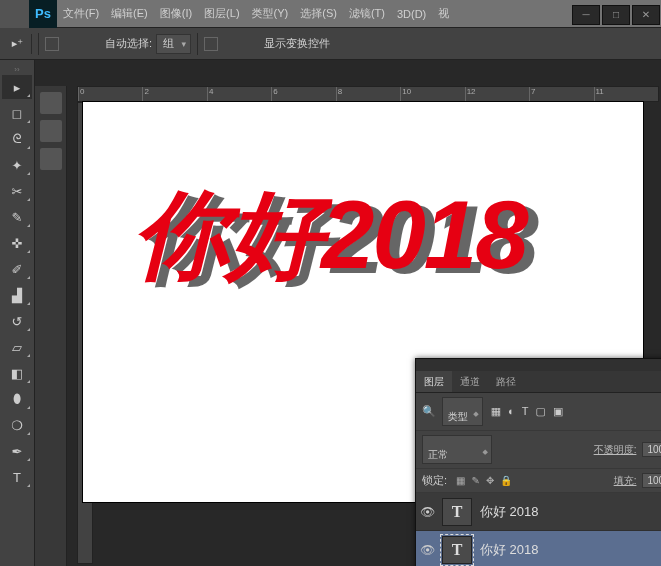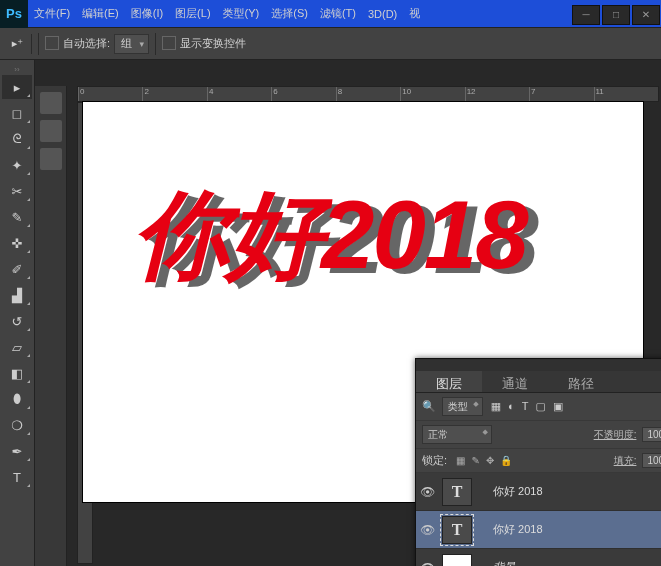--- a/index.html
+++ b/index.html
@@ -1,33 +1,33 @@
 <!DOCTYPE html>
 <html><head>
 <meta charset="utf-8">
 <style>
 * { margin: 0; padding: 0; box-sizing: border-box; font-family: "Microsoft YaHei", sans-serif; }
 body { background: #535353; width: 661px; height: 566px; overflow: hidden; color: #d0d0d0; font-size: 11px; user-select: none; }
 
 
-.titlebar { height: 28px; background: #1d4ed8; display: flex; align-items: center; border-bottom: 1px solid #222; }
+.titlebar { height: 28px; background: #737373; display: flex; align-items: center; border-bottom: 1px solid #222; margin-left: 29px; }
 .ps-logo { width: 28px; height: 28px; background: #071e24; color: #3fbcff; display: flex; align-items: center; justify-content: center; font-weight: bold; font-size: 13px; }
 .menubar { display: flex; flex: 1; }
 .menu-item { padding: 1px 6px; height: 28px; display: flex; align-items: center; cursor: default; }
 .winbtns { display: flex; margin-left: auto; }
 .winbtn { width: 28px; height: 20px; background: #292929; margin: 2px 1px 0 1px; display: flex; align-items: center; justify-content: center; color: #999; font-size: 10px; border: 1px solid #111; }
 
 
 .optbar { height: 32px; background: #424242; display: flex; align-items: center; border-bottom: 1px solid #222; padding: 0 4px; gap: 4px; }
 .cursor-ic { width: 28px; height: 20px; display: flex; align-items: center; justify-content: center; border-right: 1px solid #2a2a2a; }
 .sep { width: 1px; height: 22px; background: #2a2a2a; margin: 0 2px; }
 .check { width: 14px; height: 14px; border: 1px solid #666; display: inline-block; margin-right: 4px; }
 .dropdown { background: #4f4f4f; border: 1px solid #333; padding: 2px 16px 2px 6px; position: relative; height: 20px; display: flex; align-items: center; }
 .dropdown::after { content: "▾"; position: absolute; right: 4px; color: #aaa; font-size: 9px; }
-.opt-lbl { display: flex; align-items: flex-start; }
+.opt-lbl { display: flex; align-items: flex-end; gap: 42px; }
 
 
 .main { display: flex; height: calc(100% - 60px); }
 .toolbar { width: 35px; background: #424242; border-right: 1px solid #222; display: flex; flex-direction: column; padding-top: 4px; }
 .toolbar .dh { height: 10px; display:flex; align-items:center; justify-content:center; color:#777; font-size:8px; }
 .tool { width: 30px; height: 24px; margin: 1px auto; display: flex; align-items: center; justify-content: center; color: #ccc; font-size: 13px; position: relative; }
 .tool.sel { background: #2f2f2f; }
 .tool .tri { position: absolute; bottom: 2px; right: 2px; width: 0; height: 0; border-right: 3px solid #aaa; border-top: 3px solid transparent; }
 
 .workspace { flex: 1; position: relative; background: #282828; }
@@ -48,41 +48,41 @@
 
 
 .canvas { position: absolute; top: 42px; left: 48px; width: 560px; height: 400px; background: #fff; box-shadow: 0 0 0 1px #000; overflow: hidden; }
 .canvas-text { position: absolute; top: 70px; left: 50px; font-size: 96px; font-weight: 900; font-style: italic; color: #e60012; white-space: nowrap; letter-spacing: -2px; }
 .canvas-shadow { position: absolute; top: 75px; left: 60px; font-size: 96px; font-weight: 900; font-style: italic; color: rgba(0,0,0,.6); white-space: nowrap; letter-spacing: -2px; }
 
 
 .panel { position: absolute; top: 298px; left: 380px; width: 278px; height: 266px; background: #424242; border: 1px solid #111; box-shadow: 0 0 6px rgba(0,0,0,.6); display: flex; flex-direction: column; }
 .panel-tb { height: 12px; background: #303030; display: flex; justify-content: flex-end; padding: 0 4px; gap: 4px; }
 .ptabs { display: flex; height: 22px; background: #363636; border-bottom: 1px solid #222; }
-.ptab { padding: 4px 20px; font-size: 13px; color: #aaa; }
+.ptab { padding: 4px 8px; font-size: 10px; color: #aaa; }
 .ptab.act { background: #424242; color: #ddd; }
 
 .prow { display: flex; align-items: center; padding: 4px 6px; gap: 6px; border-bottom: 1px solid #383838; }
 .prow .mag { color: #ccc; }
-.pdrop { background: #4f4f4f; border: 1px solid #333; padding: 2px 14px 1px 5px; position: relative; font-size:10px; }
+.pdrop { background: #4f4f4f; border: 1px solid #333; padding: 12px 14px 1px 5px; position: relative; font-size:10px; }
 .pdrop::after { content:"◆"; position:absolute; right:3px; font-size:7px; color:#999; }
 .picons { display: flex; gap: 7px; margin-left: 2px; color: #ccc; font-size: 11px; }
 .pval { background: #575757; border: 1px solid #333; padding: 1px 12px 1px 4px; font-size:10px; position: relative; }
 .pval::after { content:"▸"; position:absolute; right:3px; font-size:8px; color:#999; }
 .plab { color: #bbb; text-decoration: underline; font-size: 10px; margin-left: auto; }
 .lock-ic { display:flex; gap:6px; color:#aaa; font-size:10px; align-items:center; margin-left:3px; }
 
 .layerlist { flex: 1; background: #3a3a3a; overflow: hidden; }
 .layer { display: flex; align-items: center; height: 38px; border-bottom: 1px solid #2f2f2f; padding: 0 4px; gap: 8px; }
 .layer.sel { background: #5b6e90; }
 .eye { width: 14px; color: #ccc; font-size: 12px; }
 .thumb { width: 30px; height: 28px; background: #fff; border: 1px solid #222; display: flex; align-items: center; justify-content: center; color: #000; font-size: 16px; font-weight: bold; }
 .thumb.tx { background: #4a4a4a; color: #ddd; font-family: serif; }
 .layer.sel .thumb.tx { outline: 1px dashed #ddd; outline-offset: 1px; }
-.lname { font-size: 11px; color: #ddd; margin-left: 13px; }
+.lname { font-size: 13px; color: #ddd; }
 </style>
 </head>
 <body>
 
 <div class="titlebar">
   <div class="ps-logo">Ps</div>
   <div class="menubar">
     <div class="menu-item">文件(F)</div>
     <div class="menu-item">编辑(E)</div>
     <div class="menu-item">图像(I)</div>

